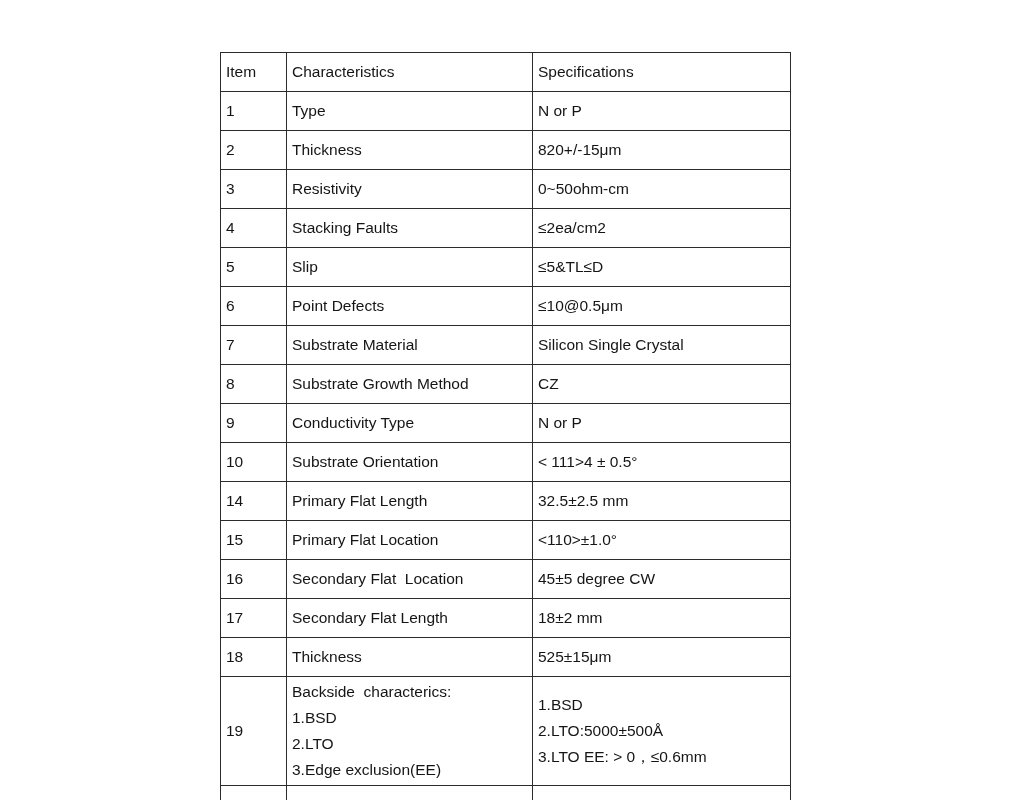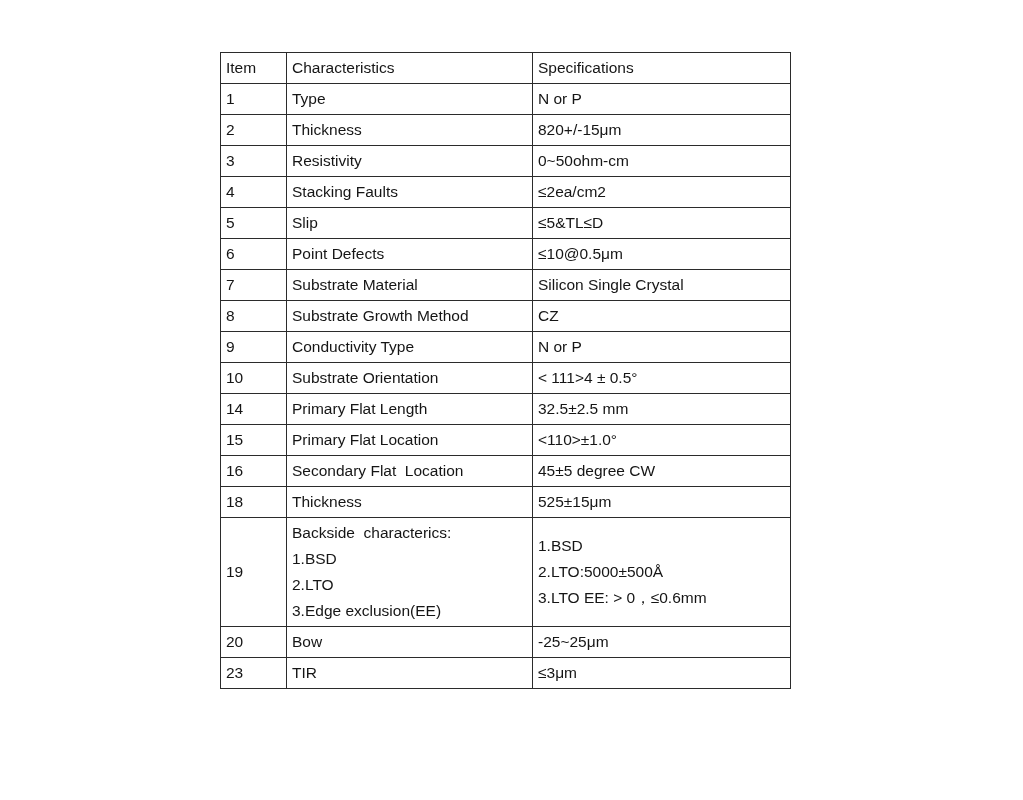--- a/index.html
+++ b/index.html
@@ -31,21 +31,21 @@
     text-align: left;
     vertical-align: middle;
     padding: 0 4px 1px 5px;
     white-space: pre-wrap;
     line-height: 21px;
     overflow: hidden;
   }
   .col-item { width: 66px; }
   .col-char { width: 246px; }
   .col-spec { width: 258px; }
-  .spec-table tr { height: 31px; }
+  .spec-table tr { height: 39px; }
   .spec-table tr.tall { height: 109px; }
   .spec-table tr.tall td { line-height: 26px; }
 </style>
 </head>
 <body>
 
 <table class="spec-table">
   <colgroup>
     <col class="col-item">
     <col class="col-char">
@@ -118,20 +118,25 @@
         <td>15</td>
         <td>Primary Flat Location</td>
         <td>&lt;110&gt;±1.0°</td>
       </tr>
       <tr>
         <td>16</td>
         <td>Secondary Flat  Location</td>
         <td>45±5 degree CW</td>
       </tr>
       <tr>
+        <td>17</td>
+        <td>Secondary Flat Length</td>
+        <td>18±2 mm</td>
+      </tr>
+      <tr>
         <td>18</td>
         <td>Thickness</td>
         <td>525±15μm</td>
       </tr>
       <tr class="tall">
         <td>19</td>
         <td>Backside  characterics:
 1.BSD
 2.LTO
 3.Edge exclusion(EE)</td>

